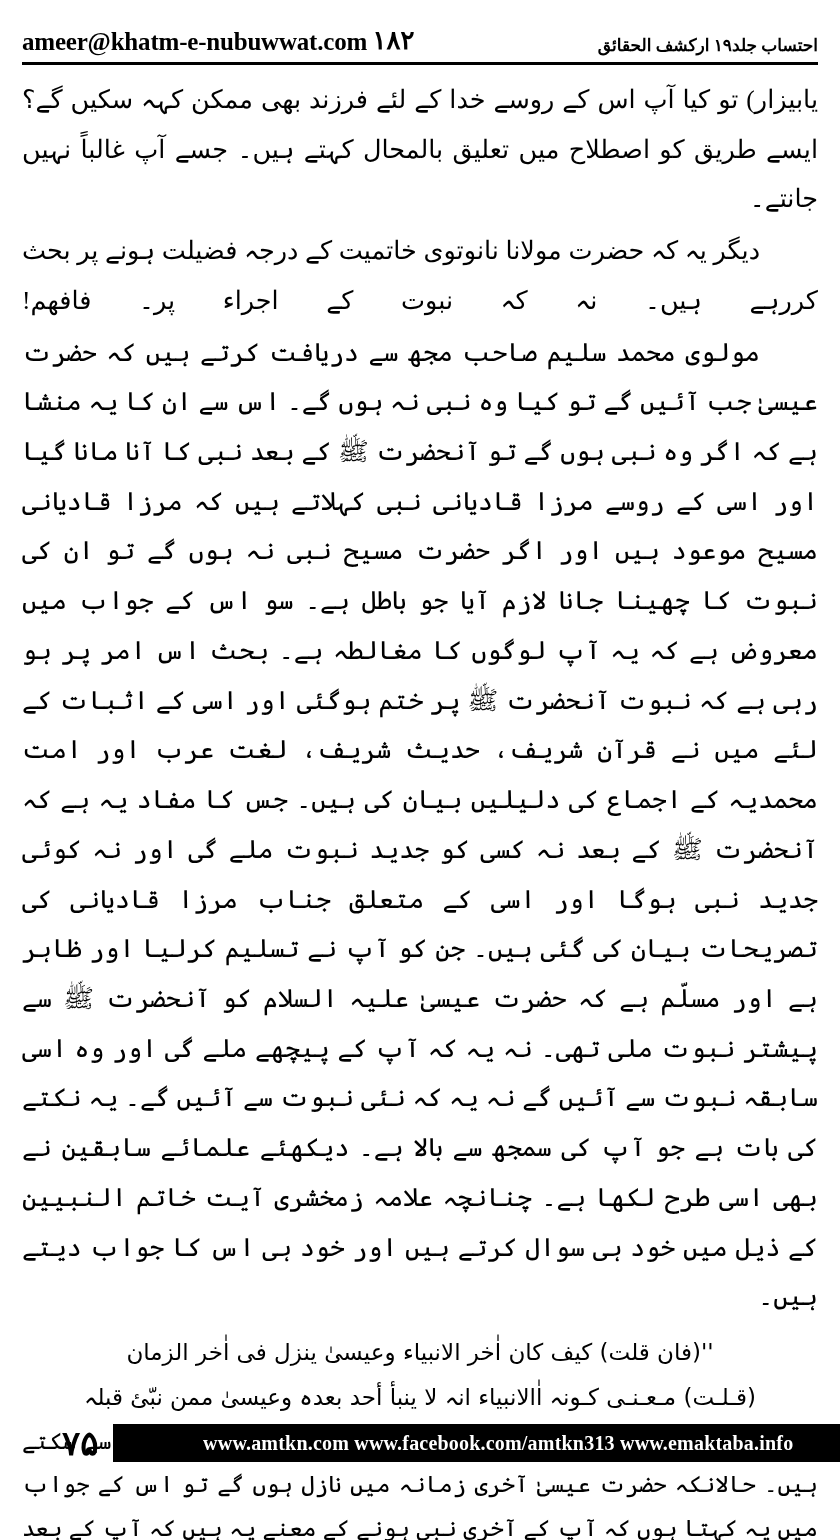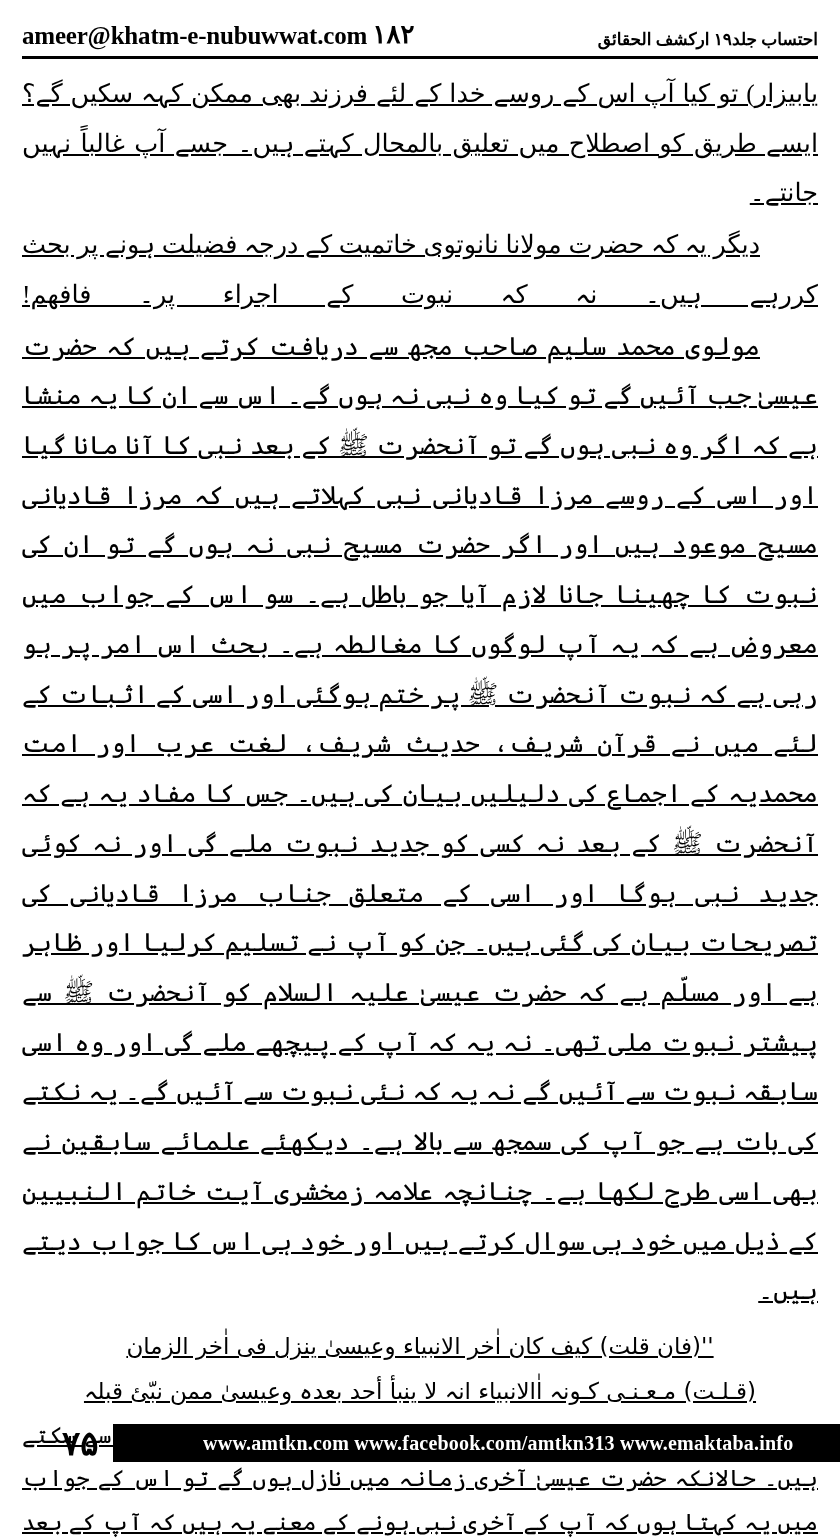--- a/index.html
+++ b/index.html
@@ -13,21 +13,21 @@
     font-family: "Liberation Serif", "DejaVu Serif", serif;
     color: #000000;
     overflow: hidden;
     position: relative;
   }
   .page {
     width: 840px;
     height: 1471px;
     position: relative;
     box-sizing: border-box;
-    padding: 4px 22px;
+    padding: 10px 22px;
     border-radius: 8px;
   }
 
   
   .header {
     display: flex;
     align-items: flex-end;
     justify-content: space-between;
     padding-top: 10px;
     height: 46px;
@@ -64,21 +64,20 @@
     direction: rtl;
     text-align: justify;
     text-align-last: justify;
     font-size: 25.5px;
     line-height: 1.95;
     padding-top: 10px;
     unicode-bidi: plaintext;
   }
   .body p {
     margin: 0 0 2px 0;
-    text-decoration: underline;
   }
   .p-indent {
     text-indent: 58px;
   }
   .quote-block {
     font-size: 25px;
     line-height: 1.95;
     text-align: center;
     text-align-last: center;
     margin-top: 8px;

